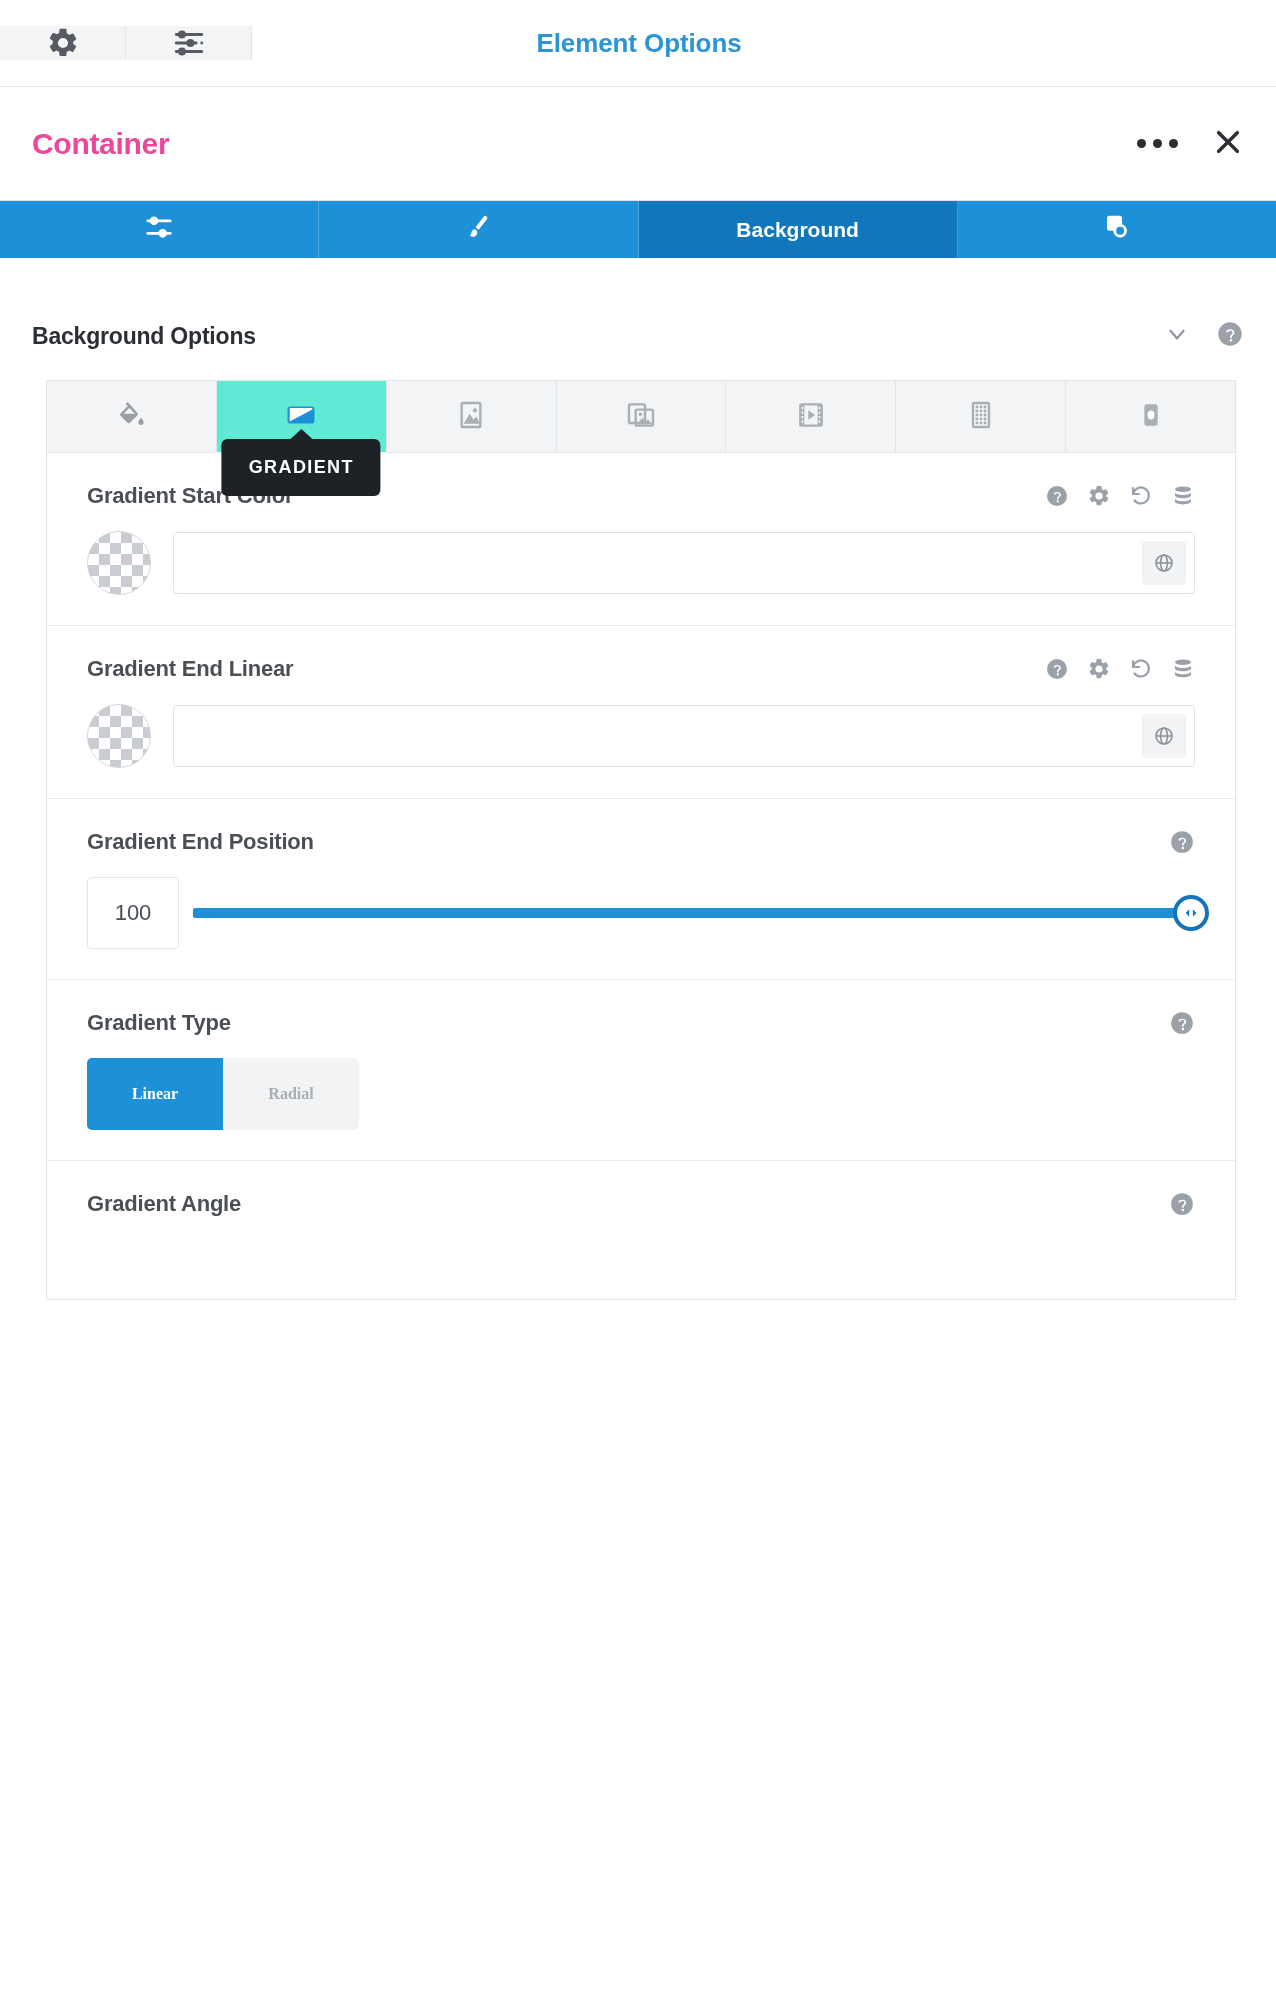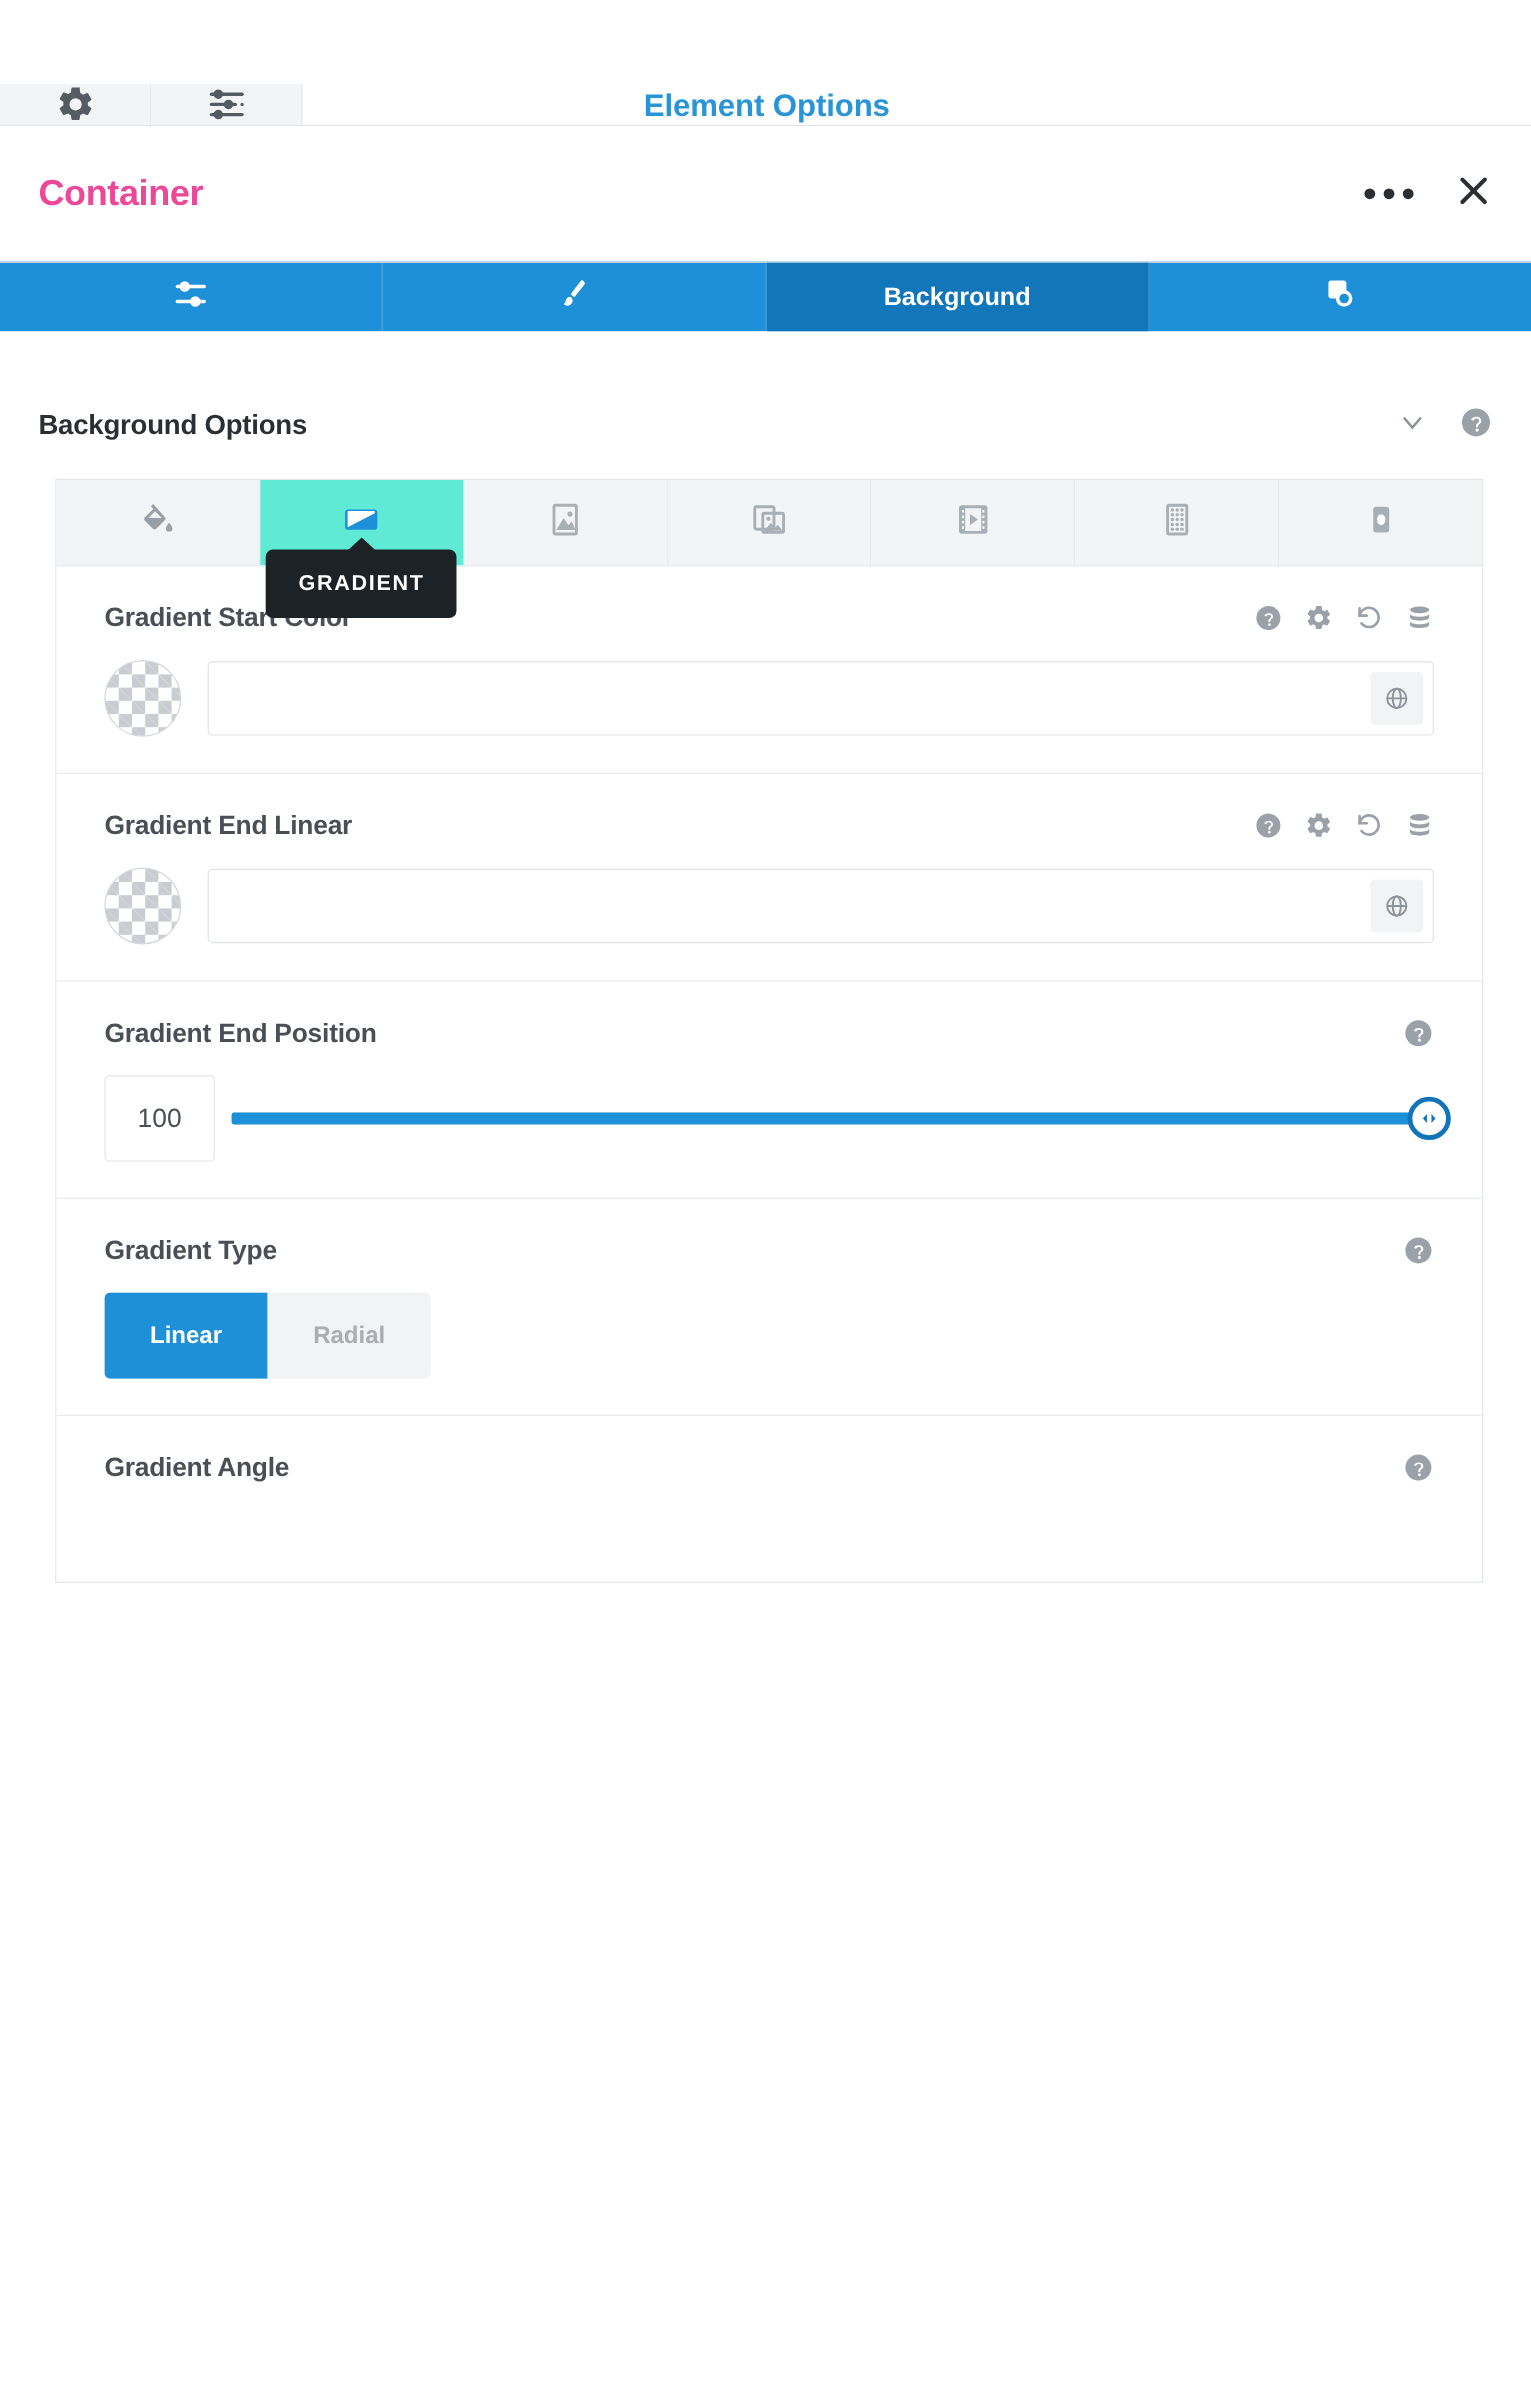--- a/index.html
+++ b/index.html
@@ -6,23 +6,23 @@
   html, body {
     width: 1276px;
     height: 2004px;
     background: #ffffff;
     font-family: "Liberation Sans", sans-serif;
     -webkit-font-smoothing: antialiased;
   }
 
   
   .toolbar {
-    height: 105px;
-    display: flex;
-    align-items: flex-end;
+    height: 87px;
+    display: flex;
+    align-items: center;
     border-bottom: 1px solid #e2e6ea;
     background: #ffffff;
   }
   .toolbar-btn {
     width: 126px;
     background: #f3f4f6;
     border-right: 1px solid #e2e6ea;
     display: flex;
     align-items: center;
     justify-content: center;
@@ -233,23 +233,23 @@
 
   
   .toggle-group {
     display: inline-flex;
     border-radius: 5px;
     overflow: hidden;
   }
   .tg-btn {
     min-width: 136px; height: 72px;
     display: flex; align-items: center; justify-content: center;
-    font-size: 20px; font-weight: bold;
+    font-size: 16px; font-weight: bold;
     cursor: pointer;
-    background: #f1f3f5; color: #a9aeb3;
+    background: #f1f3f5; color: #a9aeb3; font-family: Liberation Serif, serif;
   }
   .tg-btn.active { background: #1e90d8; color: #ffffff; }
 </style>
 </head>
 <body>
 
 <div class="toolbar">
   <div class="toolbar-btn">
     <span>
       <svg width="34" height="34" viewBox="0 0 24 24" fill="#545b62">

